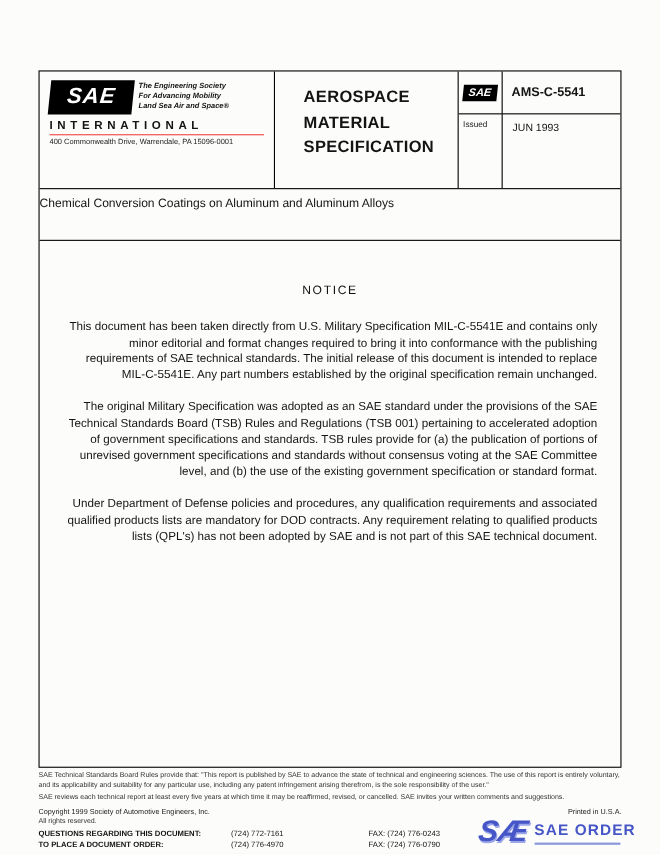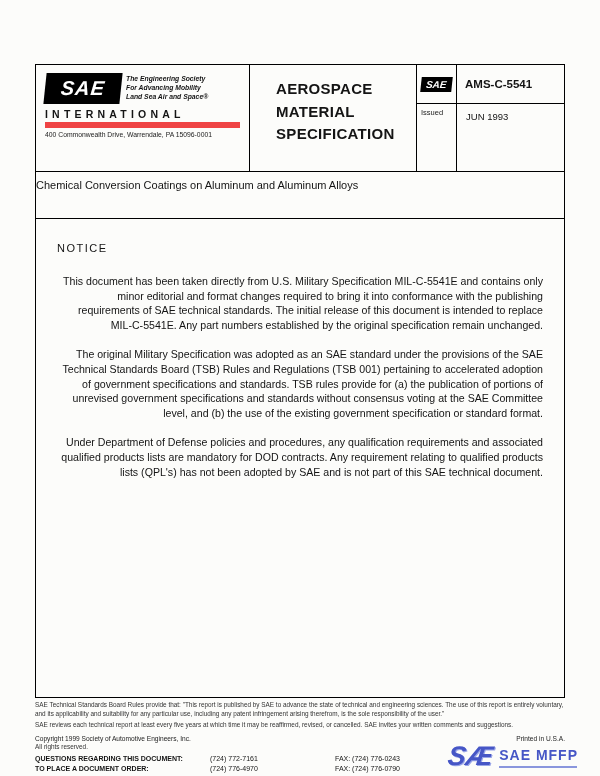--- a/index.html
+++ b/index.html
@@ -29,41 +29,41 @@
   .logo-row { display:flex; align-items:flex-start; }
   .sae-logo-box {
     width:76px; height:31px; background:#000; color:#fff;
     display:flex; align-items:center; justify-content:center;
     font-style:italic; font-weight:bold; font-size:20px;
     letter-spacing:1px; transform:skewX(-6deg);
   }
   .tagline { margin-left:5px; font-size:6.8px; font-weight:bold; font-style:italic; line-height:1.3; padding-top:2px; }
   .intl {
     margin-top:4px; font-size:10.5px; font-weight:bold;
-    letter-spacing:4.2px; border-bottom:6px solid #ef4444; padding-bottom:2px;
+    letter-spacing:4.2px; border-bottom:1px solid #ef4444; padding-bottom:2px;
   }
   .address { margin-top:3px; font-size:6.8px; color:#222; }
   .hcol-mid { flex:1; border-right:1.5px solid #000; padding:13px 0 0 26px; }
   .doc-type { font-weight:bold; font-size:15px; line-height:1.5; width:140px; letter-spacing:.3px; }
   .hcol-right { width:150px; display:grid; grid-template-columns:40px 1fr; grid-template-rows:38px 1fr; }
   .cell-minilogo { display:flex; align-items:center; justify-content:center; border-right:1.5px solid #000; }
   .mini-sae {
     background:#000; color:#fff; font-style:italic; font-weight:bold;
     font-size:10px; padding:2px 5px; transform:skewX(-6deg);
   }
   .cell-docnum { display:flex; align-items:center; padding-left:8px; font-weight:bold; font-size:11.5px; }
   .cell-issued { border-top:1.5px solid #000; border-right:1.5px solid #000; font-size:7.5px; padding:4px 17px 0 4px; color:#222; }
   .cell-date { border-top:1.5px solid #000; font-size:9.5px; padding:7px 0 0 9px; }
   
   .title-bar { height:47px; border-bottom:1.5px solid #000; padding-top:7px; }
   .doc-title { text-align:left; font-size:11px; }
   .area { text-align:right; font-size:11px; padding-right:28px; margin-top:2px; }
   
   .body { flex:1; padding:17px 21px 0 21px; }
-  .notice-heading { text-align:left; font-size:11px; letter-spacing:1.5px; margin:6px 0 20px 0; }
+  .notice-heading { text-align:center; font-size:11px; letter-spacing:1.5px; margin:22px 0 20px 0; }
   .body p { font-size:10.6px; line-height:1.38; margin-bottom:15px; text-align:right; }
   
   .footer { position:absolute; left:35px; top:701px; width:530px; }
   .fine { font-size:6.4px; color:#333; line-height:1.35; }
   .fine + .fine { margin-top:3px; }
   .copy-row { display:flex; justify-content:space-between; margin-top:5px; }
   .copy, .printed { font-size:6.6px; color:#222; }
   .rights { font-size:6.4px; color:#333; margin-top:1px; }
   .contacts { margin-top:4px; }
   .contact-row { display:grid; grid-template-columns:175px 125px 1fr; font-size:7px; line-height:1.5; }
@@ -152,18 +152,18 @@
         <span class="lbl">SAE WEB ADDRESS:</span>
         <span></span>
         <span></span>
       </div>
     </div>
   </div>
 
   <div class="watermark">
     <span class="wm-logo">SÆ</span>
     <span class="wm-text-wrap">
-      <span class="wm-name">SAE MFFP</span>
+      <span class="wm-name">SAE ORDER</span>
       <span class="wm-rule" style="display:block;"></span>
     </span>
   </div>
 
 </div>
 
 </body></html>

